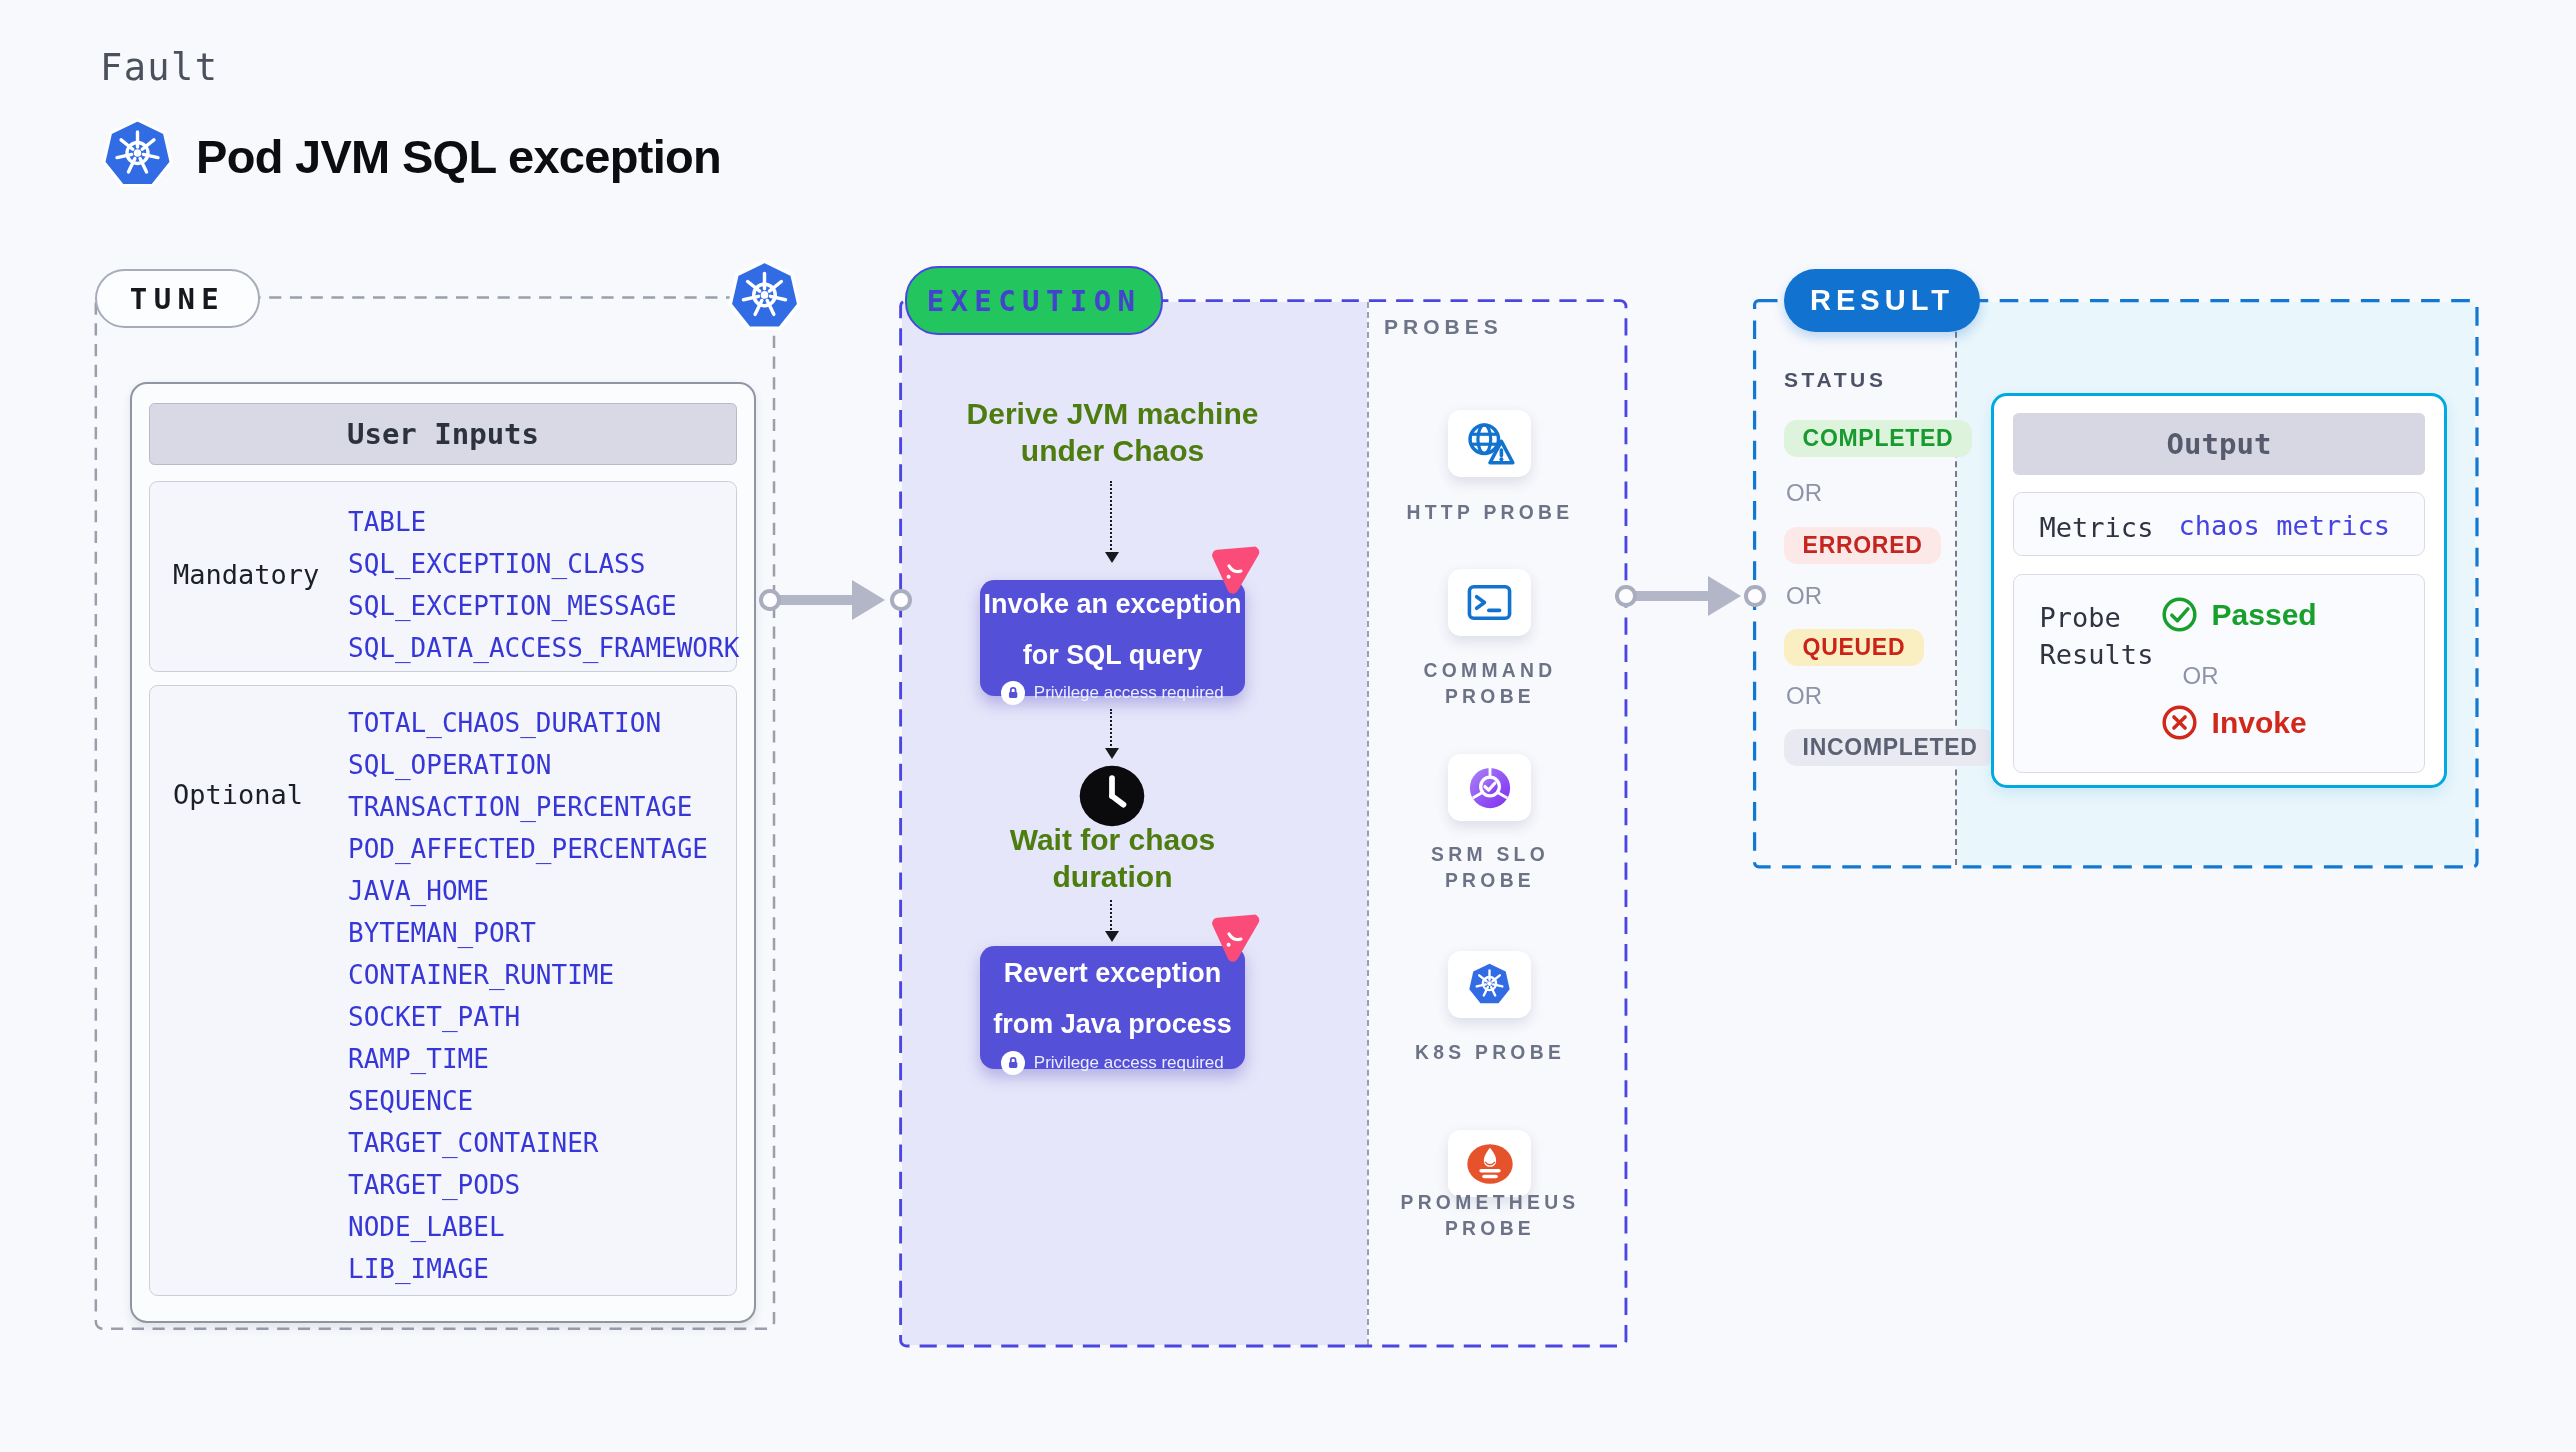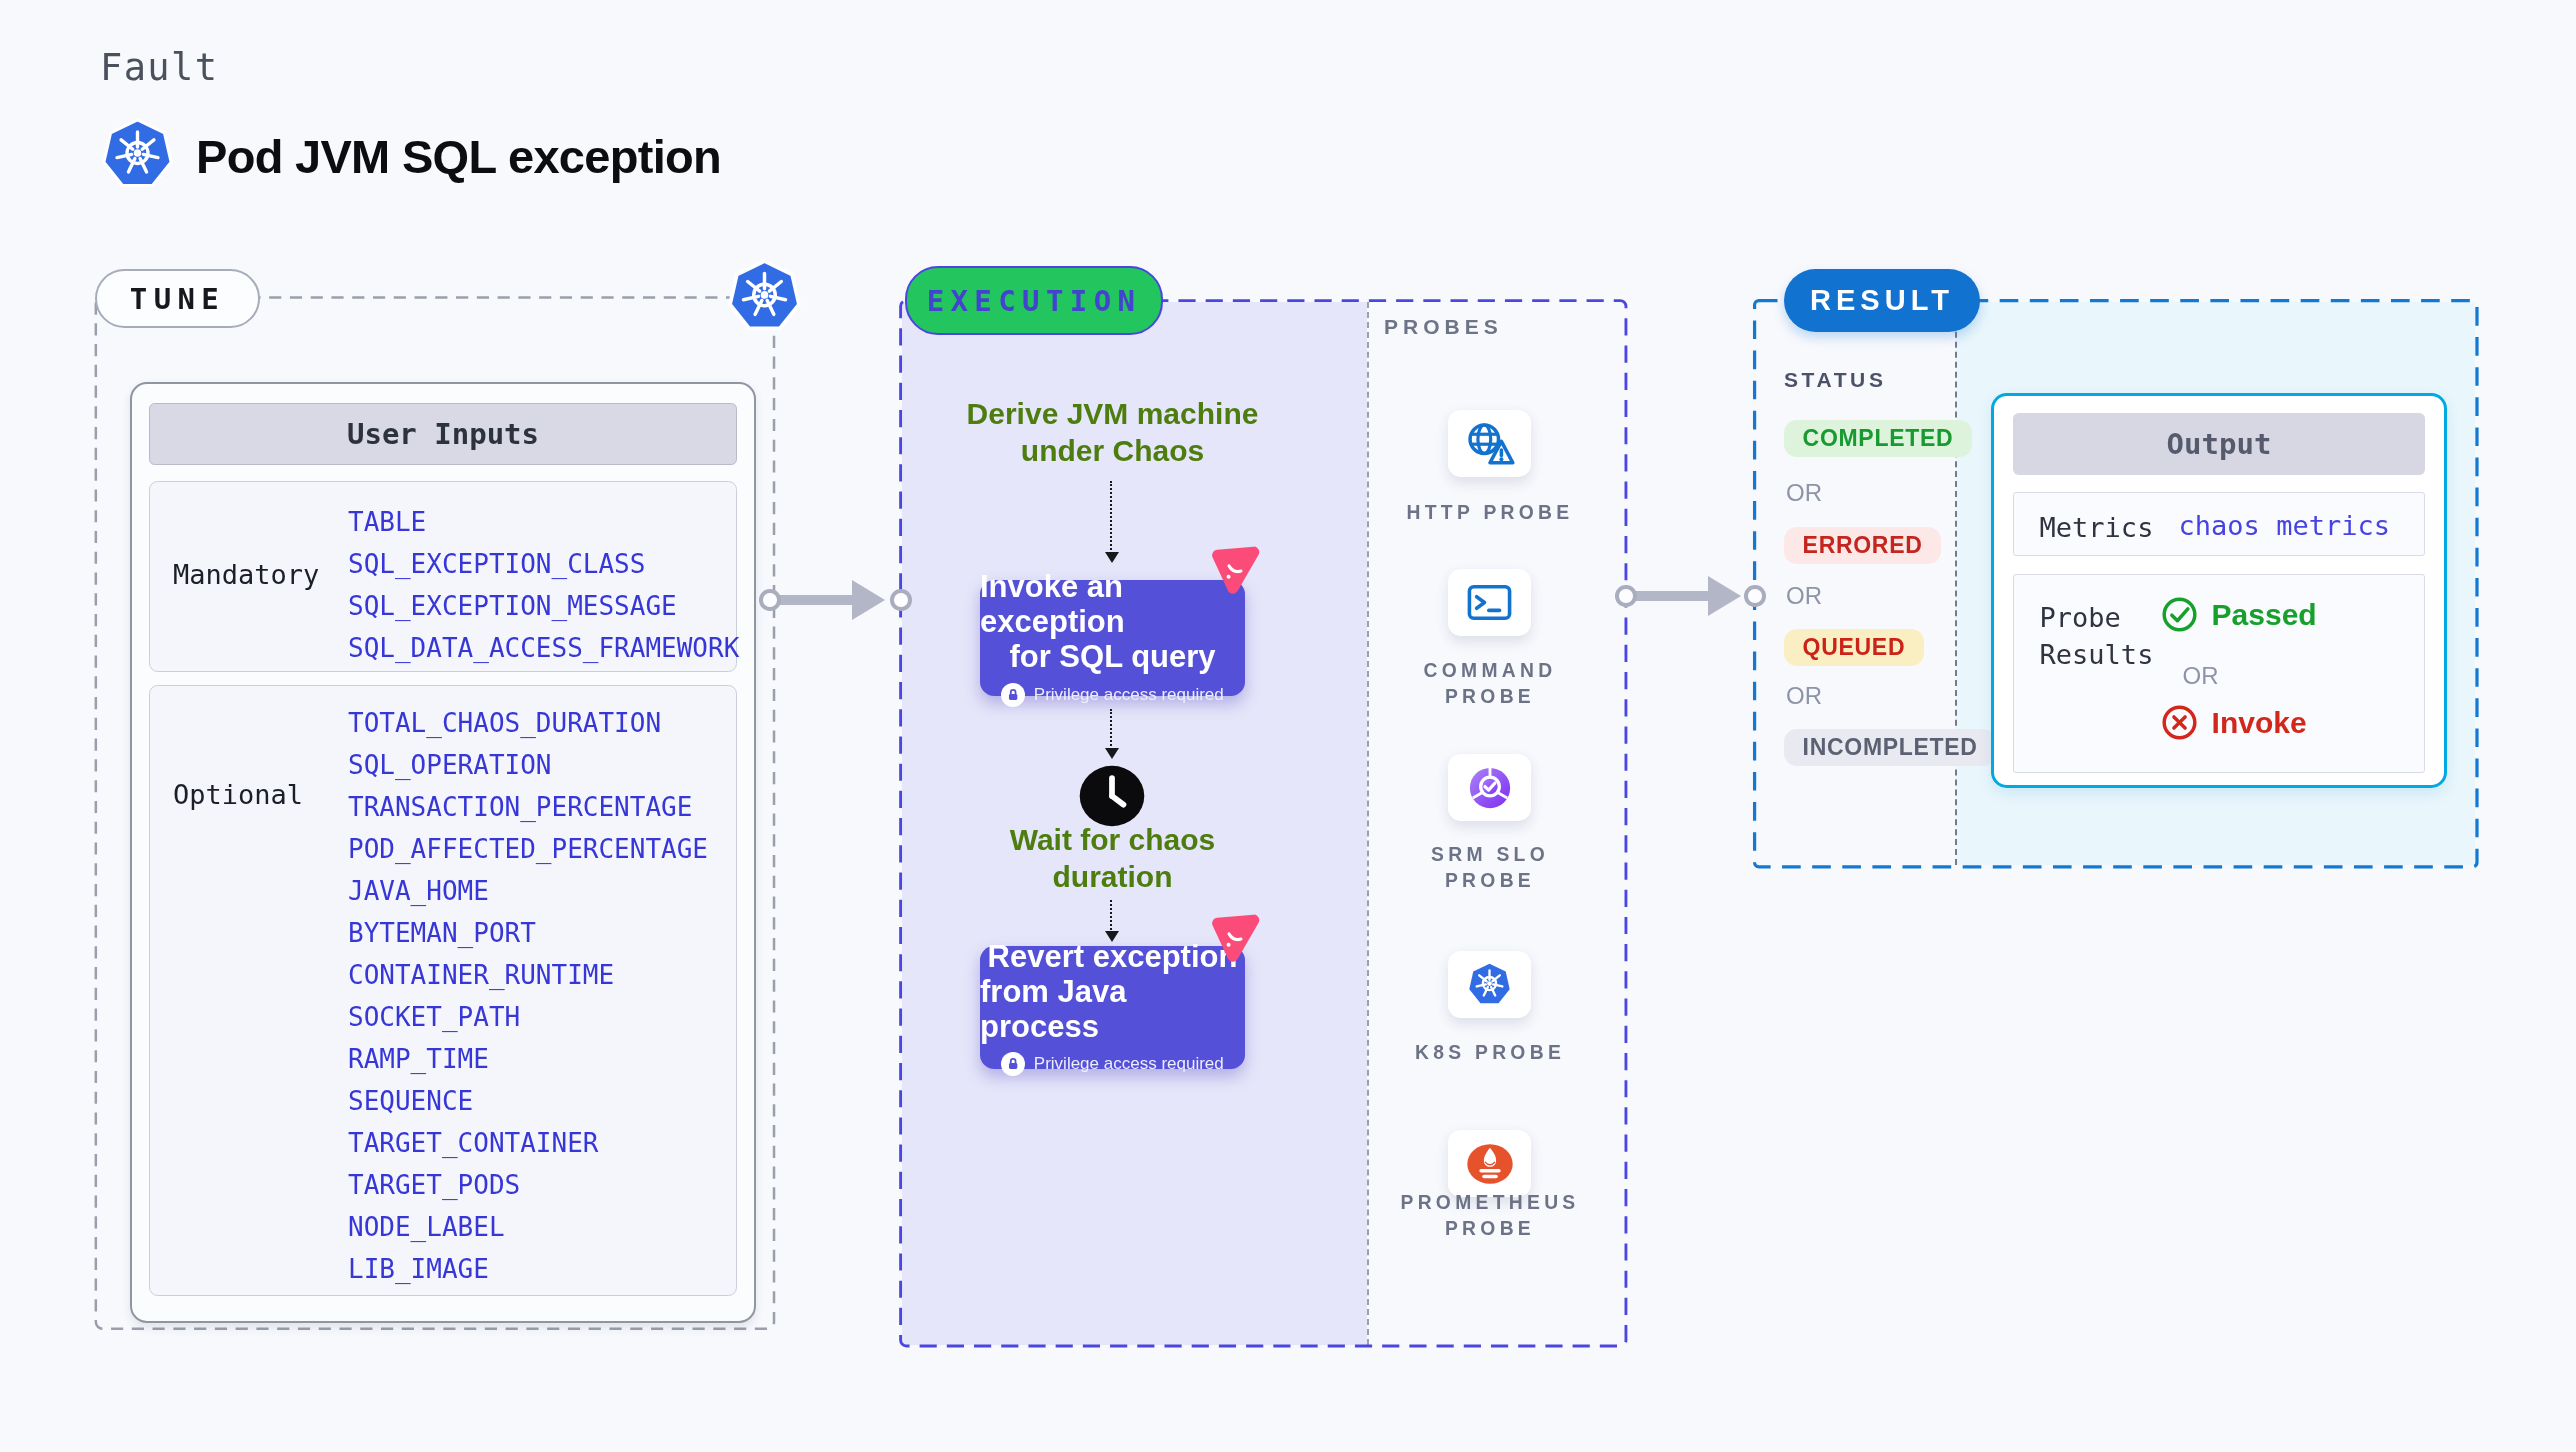--- a/index.html
+++ b/index.html
@@ -52,21 +52,21 @@
 
   
   .flow-text { position:absolute; width:373px; left:926px; text-align:center;
     font-size:30px; font-weight:bold; color:#4d7c0f; line-height:37px; }
   .dot-arrow { position:absolute; width:0; border-left:2.9px dotted #17181c; }
   .dot-head { position:absolute; width:0; height:0; border-left:7.2px solid transparent;
     border-right:7.2px solid transparent; border-top:11.5px solid #17181c; }
   .step-box { position:absolute; left:980px; width:265px; background:#5550d8; border-radius:14.3px;
     box-shadow:0 7.2px 15.8px rgba(60,50,180,.30); display:flex; flex-direction:column;
     align-items:center; justify-content:center; z-index:3; }
-  .step-box .line { color:#ffffff; font-size:31px; font-weight:bold; line-height:35px; }
+  .step-box .line { color:#ffffff; font-size:27px; font-weight:bold; line-height:35px;margin-top:16px; }
   .priv { display:flex; align-items:center; gap:8.6px; margin-top:8.6px; }
   .priv-text { color:#eceefb; font-size:17px; }
   .lock-bubble { width:24px; height:24px; border-radius:50%; background:#ffffff;
     display:flex; align-items:center; justify-content:center; }
   .litmus { position:absolute; z-index:4; transform:rotate(6deg); }
   .clock { position:absolute; left:1079px; top:765px; }
 
   
   .probes-header { left:1384px; top:315px; font-size:21px; font-weight:bold; letter-spacing:5px; color:#6e7487; }
   .probe-card { position:absolute; left:1448px; width:83px; height:67px; background:#ffffff;
@@ -91,21 +91,21 @@
   .st-queued    { background:#faeec3; color:#cb2318; }
   .st-incompleted { background:#e9e9f1; color:#5b6173; }
   .or-text { position:absolute; left:1786px; font-size:24px; color:#8e94a8; }
 
   .output-card { left:1991px; top:393px; width:456px; height:395px; background:#ffffff;
     border:3.6px solid #00a9e2; border-radius:15.8px; box-shadow:0 5.7px 14.3px rgba(0,140,200,.12); }
   .out-header { position:absolute; left:18.6px; top:17px; right:18.6px; height:62px; background:#d6d7e2;
     border-radius:5.7px; display:flex; align-items:center; justify-content:center;
     font-size:29px; font-weight:bold; color:#555b6d; }
   .out-row { position:absolute; left:18.6px; right:18.6px; background:#fafbfe;
-    border:1.4px solid #d9dce6; border-radius:3px; }
+    border:1.4px solid #d9dce6; border-radius:9px; }
   .out-metrics { top:96px; height:64px; }
   .out-probe { top:178px; height:199px; }
   .out-label { position:absolute; left:26px; font-size:27px; color:#2f3440; line-height:37px; }
   .metrics-value { position:absolute; left:165px; top:17px; font-size:27px; color:#4643e2; }
   .passfail { position:absolute; display:flex; align-items:center; gap:13px; }
   .pass-text { font-size:30px; font-weight:bold; color:#17a02b; }
   .fail-text { font-size:30px; font-weight:bold; color:#d2281c; }
   .out-or { position:absolute; left:169px; font-size:24px; color:#8e94a8; }
 </style>
 </head>

